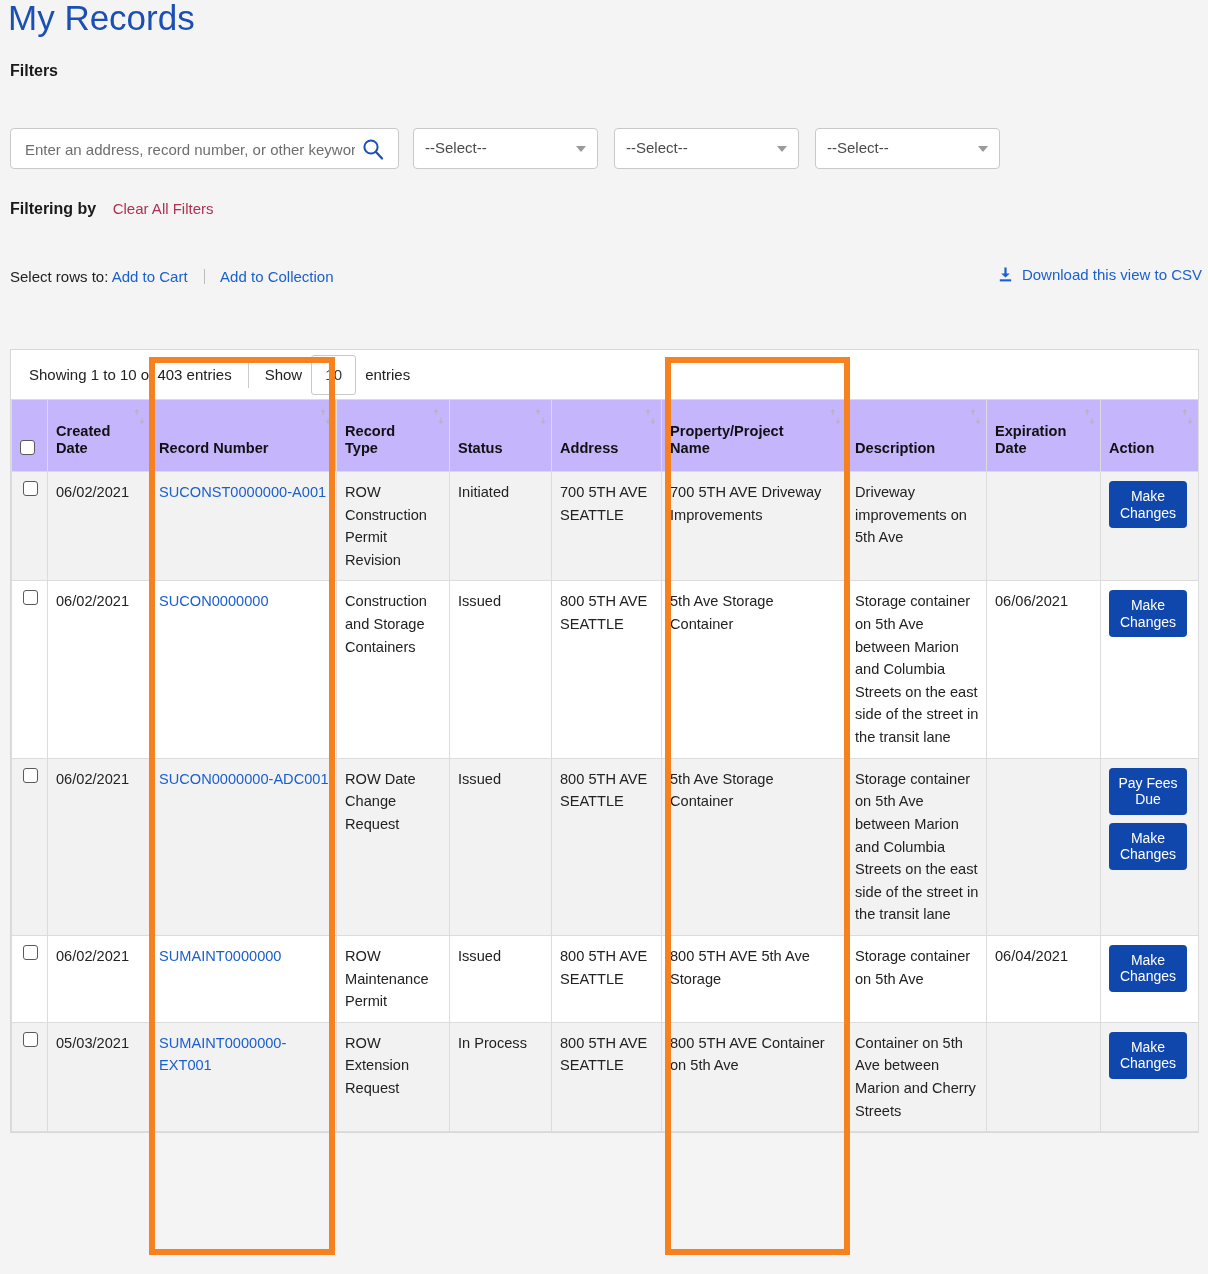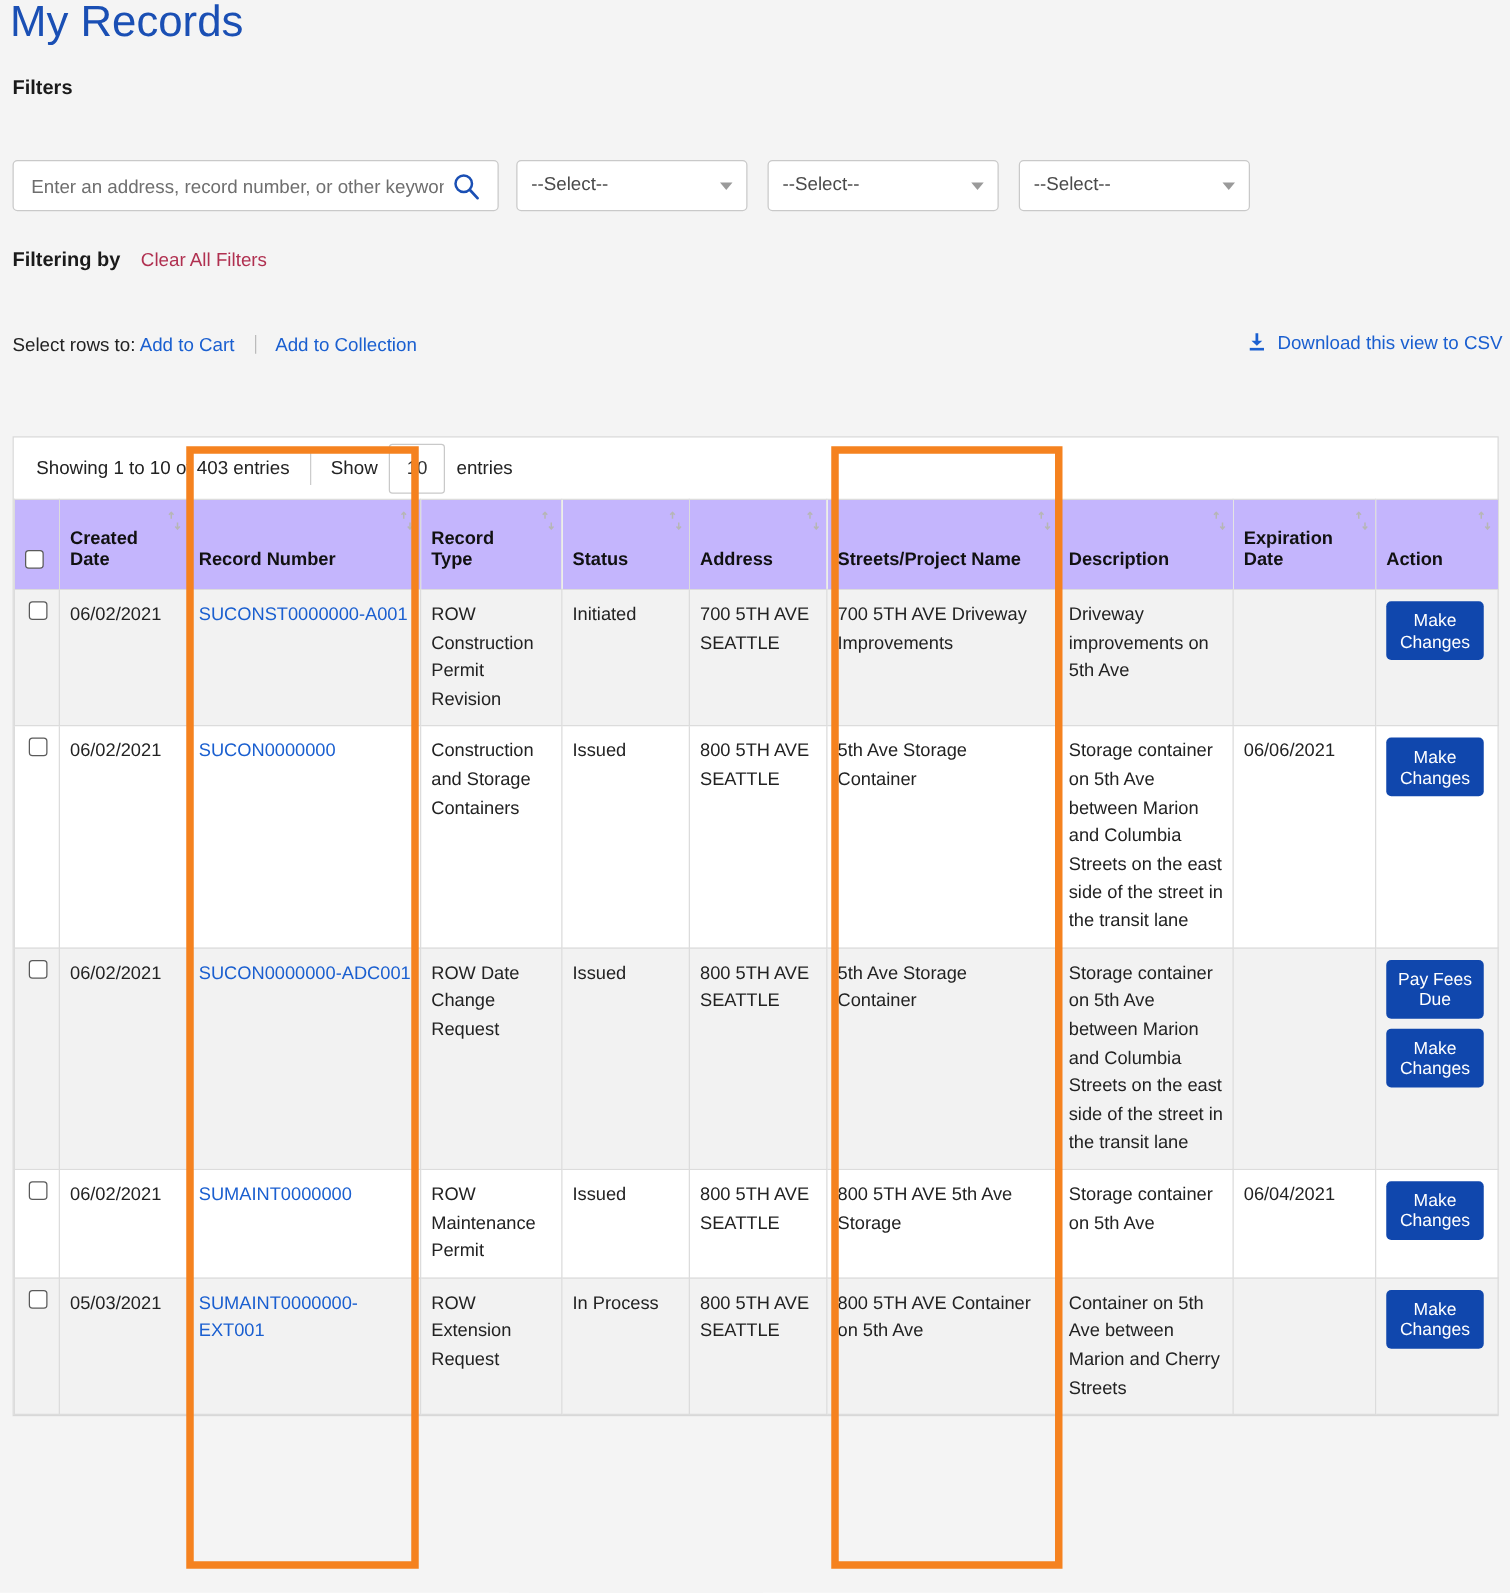--- a/index.html
+++ b/index.html
@@ -387,21 +387,21 @@
             </svg>
           </th>
           <th>
             <span class="th-text">Address</span>
             <svg class="sort-icon" viewBox="0 0 11 15">
               <path d="M3 6 L3 1 M1.2 2.8 L3 0.8 L4.8 2.8" stroke="#b6b6b6" stroke-width="1.2" fill="none"></path>
               <path d="M8 9 L8 14 M6.2 12.2 L8 14.2 L9.8 12.2" stroke="#b6b6b6" stroke-width="1.2" fill="none"></path>
             </svg>
           </th>
           <th>
-            <span class="th-text">Streets/Project Name</span>
+            <span class="th-text">Property/Project Name</span>
             <svg class="sort-icon" viewBox="0 0 11 15">
               <path d="M3 6 L3 1 M1.2 2.8 L3 0.8 L4.8 2.8" stroke="#b6b6b6" stroke-width="1.2" fill="none"></path>
               <path d="M8 9 L8 14 M6.2 12.2 L8 14.2 L9.8 12.2" stroke="#b6b6b6" stroke-width="1.2" fill="none"></path>
             </svg>
           </th>
           <th>
             <span class="th-text">Description</span>
             <svg class="sort-icon" viewBox="0 0 11 15">
               <path d="M3 6 L3 1 M1.2 2.8 L3 0.8 L4.8 2.8" stroke="#b6b6b6" stroke-width="1.2" fill="none"></path>
               <path d="M8 9 L8 14 M6.2 12.2 L8 14.2 L9.8 12.2" stroke="#b6b6b6" stroke-width="1.2" fill="none"></path>

